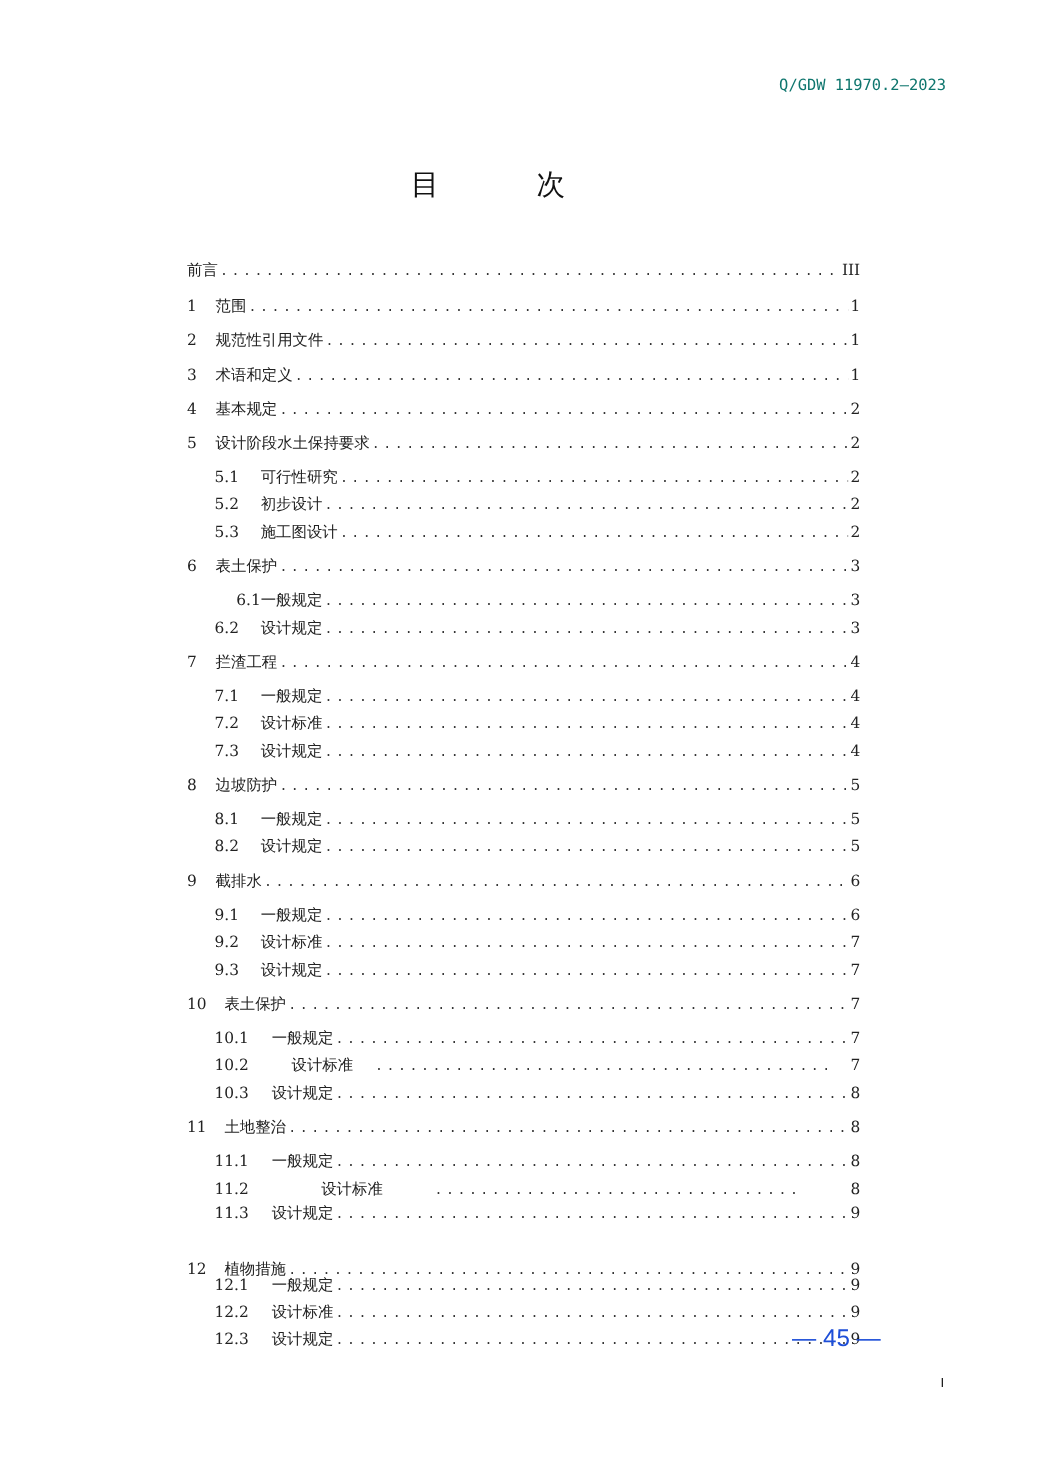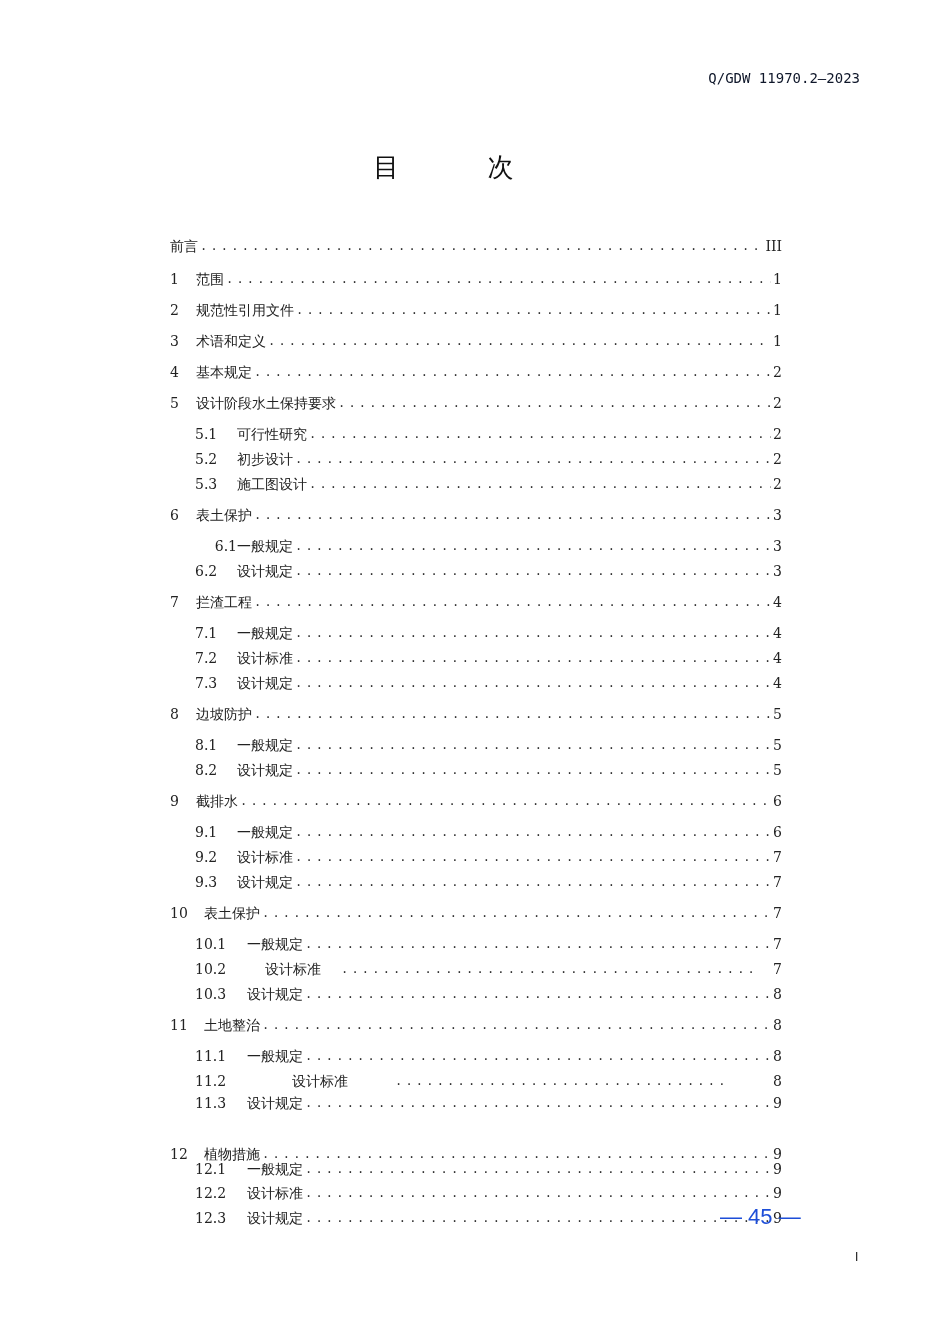--- a/index.html
+++ b/index.html
@@ -1,17 +1,17 @@
 <!DOCTYPE html>
 <html><head>
 <meta charset="utf-8">
 <style>
   html, body { margin:0; padding:0; background:#fff; }
   body { width:950px; height:1344px; position:relative; overflow:hidden; font-family:"DejaVu Serif", serif; color:#222; }
-  .header-code { position:absolute; top:70px; right:90px; font-family:"DejaVu Sans Mono", monospace; font-size:14px; color:#0f172a; }
+  .header-code { position:absolute; top:70px; right:90px; font-family:"DejaVu Sans Mono", monospace; font-size:14px; color:#0f766e; }
   .title { position:absolute; top:150px; left:0; width:887px; text-align:center; font-size:26px; letter-spacing:40px; color:#111; padding-left:40px; box-sizing:border-box; }
   .toc { position:absolute; left:170px; top:236px; width:612px; }
   .row { position:absolute; left:0; width:612px; height:20px; display:flex; align-items:flex-end; font-size:14px; line-height:20px; }
   .row .num { display:inline-block; white-space:nowrap; }
   .row .label { white-space:nowrap; }
   .row .dots { flex:1; overflow:hidden; white-space:nowrap; margin:0 2px; letter-spacing:3.2px; color:#333; font-family:"DejaVu Sans Mono", monospace; font-size:12px; }
   .row .page { white-space:nowrap; font-family:"DejaVu Serif", serif; }
   .lvl1 .num { width:26px; }
   .lvl1.wide .num { width:34px; }
   .lvl2 { padding-left:25px; box-sizing:border-box; }

